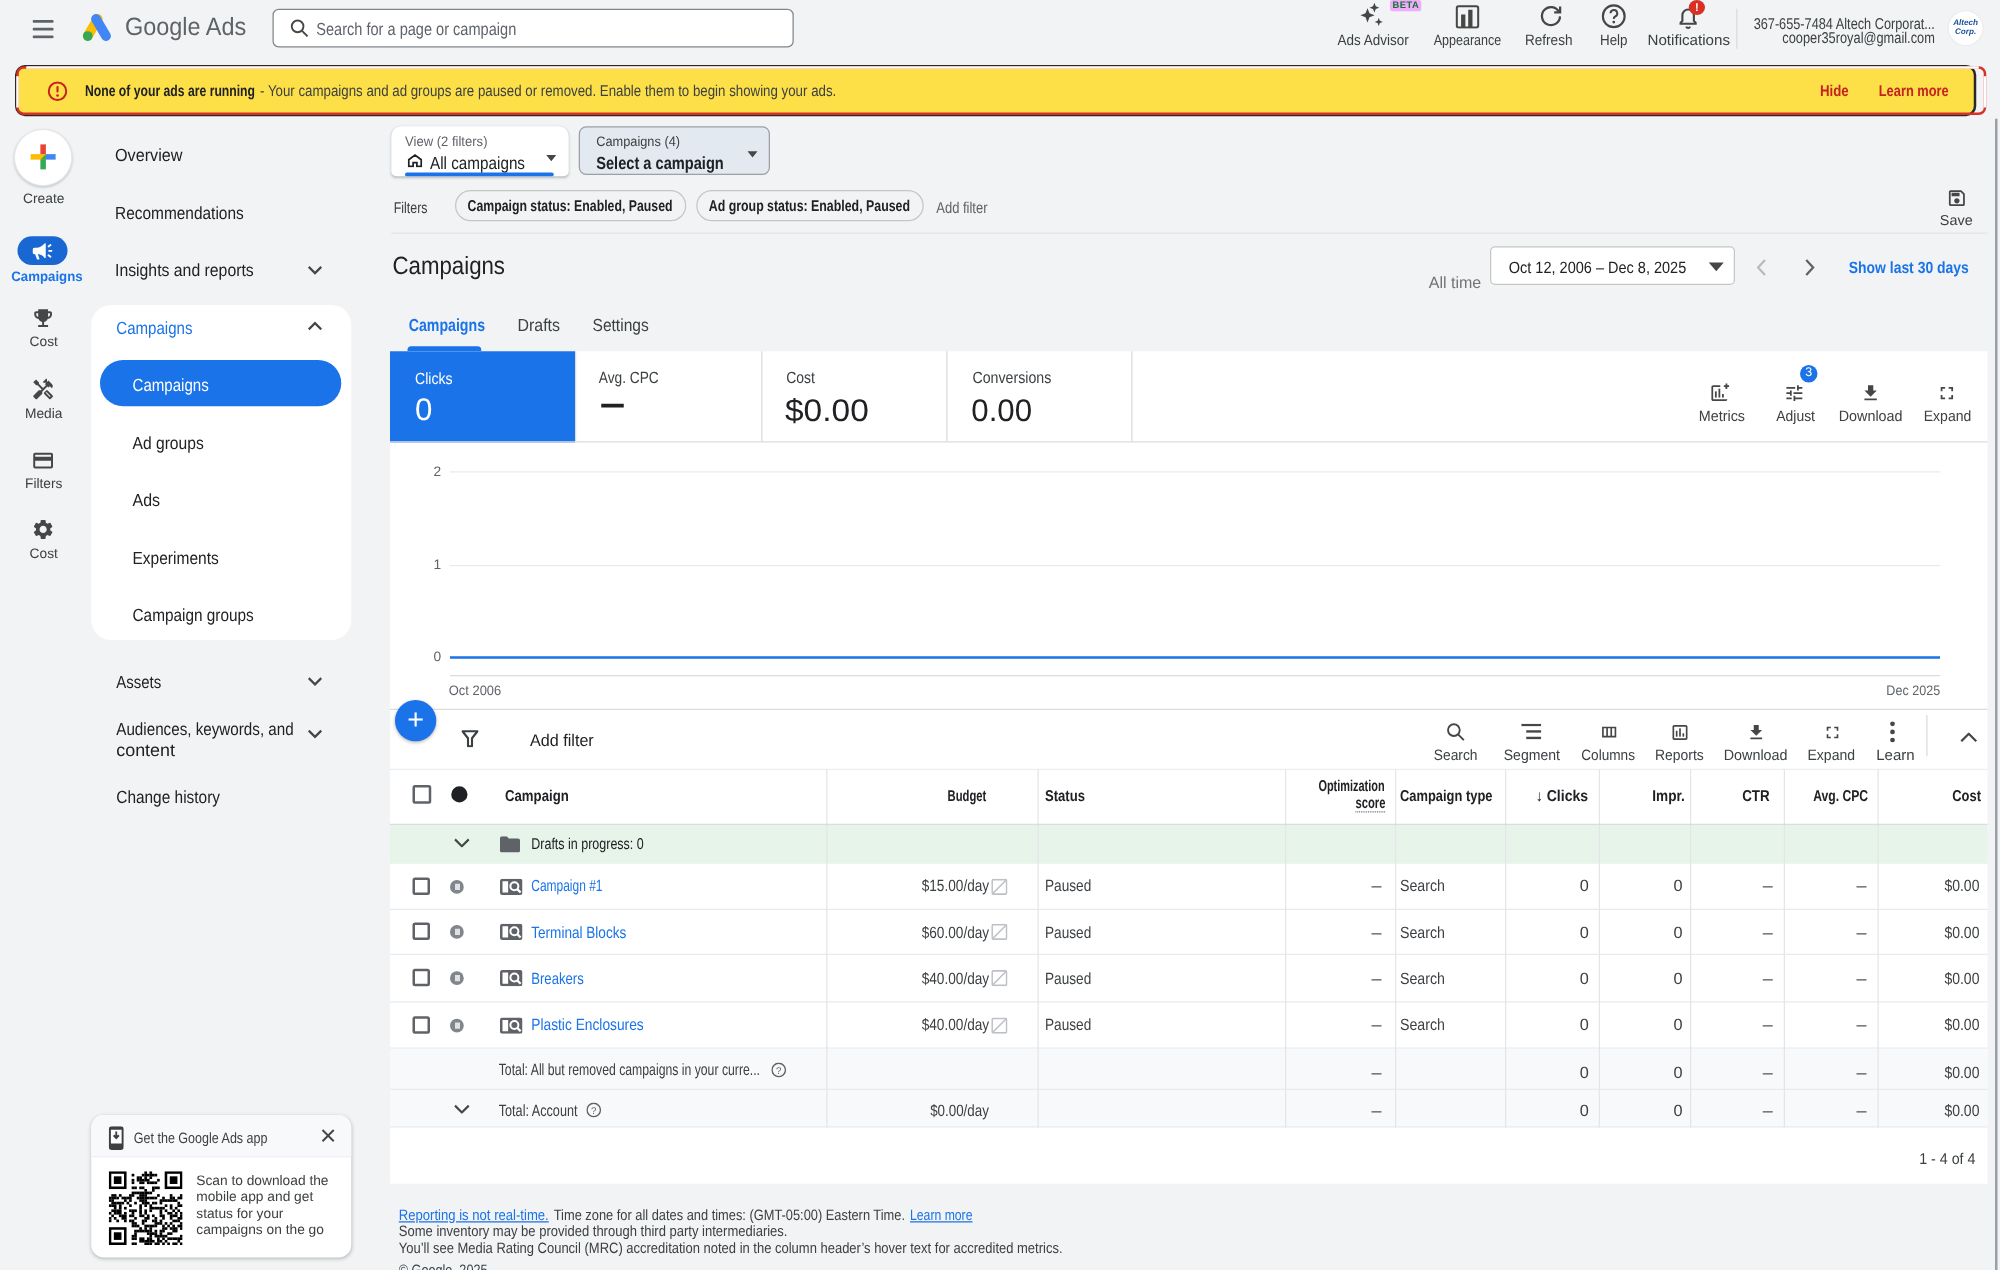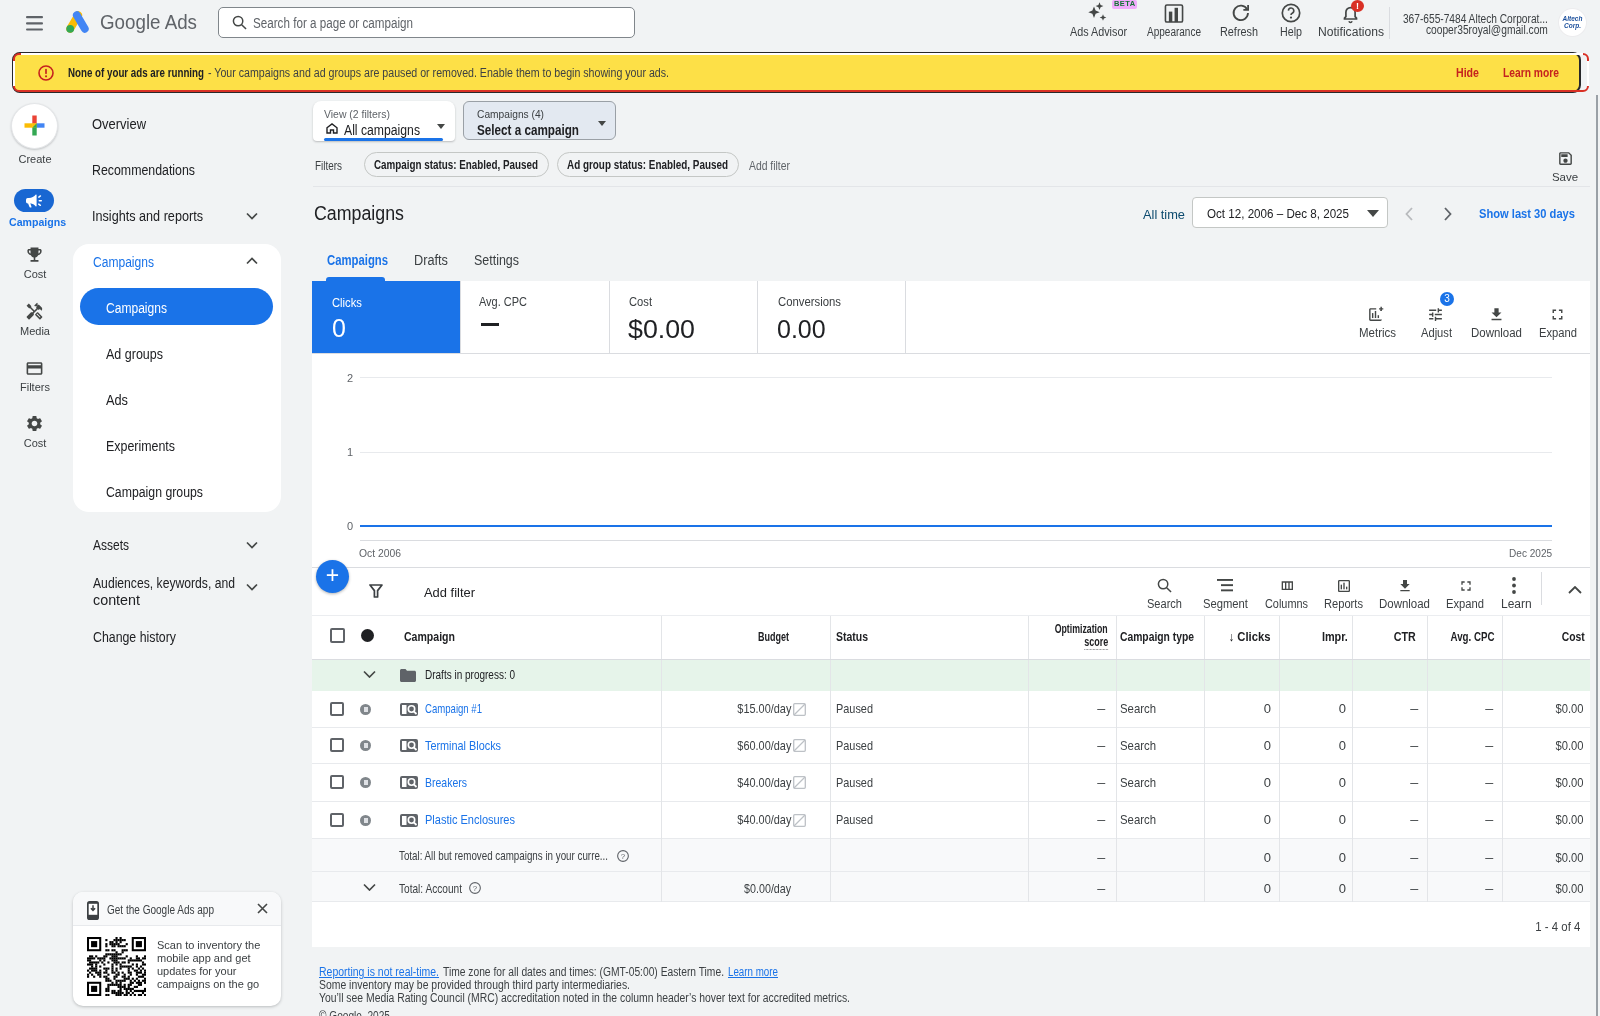--- a/index.html
+++ b/index.html
@@ -171,21 +171,21 @@
 <div class="abs" style="left:557px;top:152px;width:182px;height:25px;border:1px solid #c4c7c5;border-radius:13px;"></div>
 <div class="abs fw" style="left: 567px; top: 158px; font-size: 12.5px; font-weight: bold; color: rgb(32, 33, 36); transform-origin: left center; transform: scaleX(0.791155);">Ad group status: Enabled, Paused</div>
 <div class="abs fw" style="left: 749px; top: 159px; font-size: 12.5px; color: rgb(95, 99, 104); transform-origin: left center; transform: scaleX(0.830906);">Add filter</div>
 <div class="abs" style="left:313px;top:186px;width:1277px;height:1px;background:#e3e5e8;"></div>
 <svg class="abs" style="left:1557px;top:150px;" width="17" height="17" viewBox="0 0 24 24" fill="#444746">
       <path d="M17 3H5c-1.11 0-2 .9-2 2v14c0 1.1.89 2 2 2h14c1.1 0 2-.9 2-2V7l-4-4zm2 16H5V5h11.17L19 7.83V19zm-7-7c-1.66 0-3 1.34-3 3s1.34 3 3 3 3-1.34 3-3-1.34-3-3-3zM6 6h9v4H6z"></path>
     </svg>
 <div class="abs" style="left:1535px;top:171px;width:60px;text-align:center;font-size:11.5px;color:#3c4043;">Save</div>
 
 <div class="abs fw" style="left: 314px; top: 202px; font-size: 20px; color: rgb(32, 33, 36); transform-origin: left center; transform: scaleX(0.889575);">Campaigns</div>
-<div class="abs fw" style="left: 1143px; top: 207px; font-size: 13px; color: #0c4a6e; transform-origin: left center; transform: scaleX(0.985337);">All time</div>
+<div class="abs fw" style="left: 1143px; top: 218px; font-size: 13px; color: #737373; transform-origin: left center; transform: scaleX(0.985337);">All time</div>
 <div class="abs" style="left:1192px;top:197px;width:196px;height:31px;background:#fff;border:1px solid #c4c7c5;border-radius:4px;">
   <div class="abs fw" style="left: 14px; top: 8px; font-size: 13px; color: rgb(32, 33, 36); transform-origin: left center; transform: scaleX(0.893082);">Oct 12, 2006 – Dec 8, 2025</div>
   <div class="abs" style="left:174px;top:12px;width:0;height:0;border-left:6px solid transparent;border-right:6px solid transparent;border-top:7px solid #444746;"></div>
 </div>
 <svg class="abs" style="left:1405px;top:207px;" width="8" height="14" viewBox="0 0 8 14" fill="none" stroke="#b8babd" stroke-width="1.8">
       <path d="M7 1 L1.5 7 L7 13"></path>
     </svg>
 <svg class="abs" style="left:1444px;top:207px;" width="8" height="14" viewBox="0 0 8 14" fill="none" stroke="#5f6368" stroke-width="1.8">
       <path d="M1 1 L6.5 7 L1 13"></path>
     </svg>
@@ -773,19 +773,19 @@
         <rect x="0" y="0" width="7" height="7" fill="#000"></rect>
         <rect x="1" y="1" width="5" height="5" fill="#fff"></rect>
         <rect x="2" y="2" width="3" height="3" fill="#000"></rect>
         <rect x="22" y="0" width="7" height="7" fill="#000"></rect>
         <rect x="23" y="1" width="5" height="5" fill="#fff"></rect>
         <rect x="24" y="2" width="3" height="3" fill="#000"></rect>
         <rect x="0" y="22" width="7" height="7" fill="#000"></rect>
         <rect x="1" y="23" width="5" height="5" fill="#fff"></rect>
         <rect x="2" y="24" width="3" height="3" fill="#000"></rect>
       </svg>
-  <div class="abs" style="left:84px;top:47px;width:108px;font-size:11px;color:#3c4043;line-height:13px;">Scan to inventory the mobile app and get updates for your campaigns on the go</div>
+  <div class="abs" style="left:84px;top:47px;width:108px;font-size:11px;color:#3c4043;line-height:13px;">Scan to download the mobile app and get status for your campaigns on the go</div>
 </div>
 
 <div class="abs" style="left:1596px;top:95px;width:2px;height:921px;background:#9aa0a6;"></div>
 
 <div class="abs" style="left: 312px; top: 659px; width: 1278px; height: 1px; background: rgb(218, 220, 224);"></div>
   </div>
 
 </body></html>

